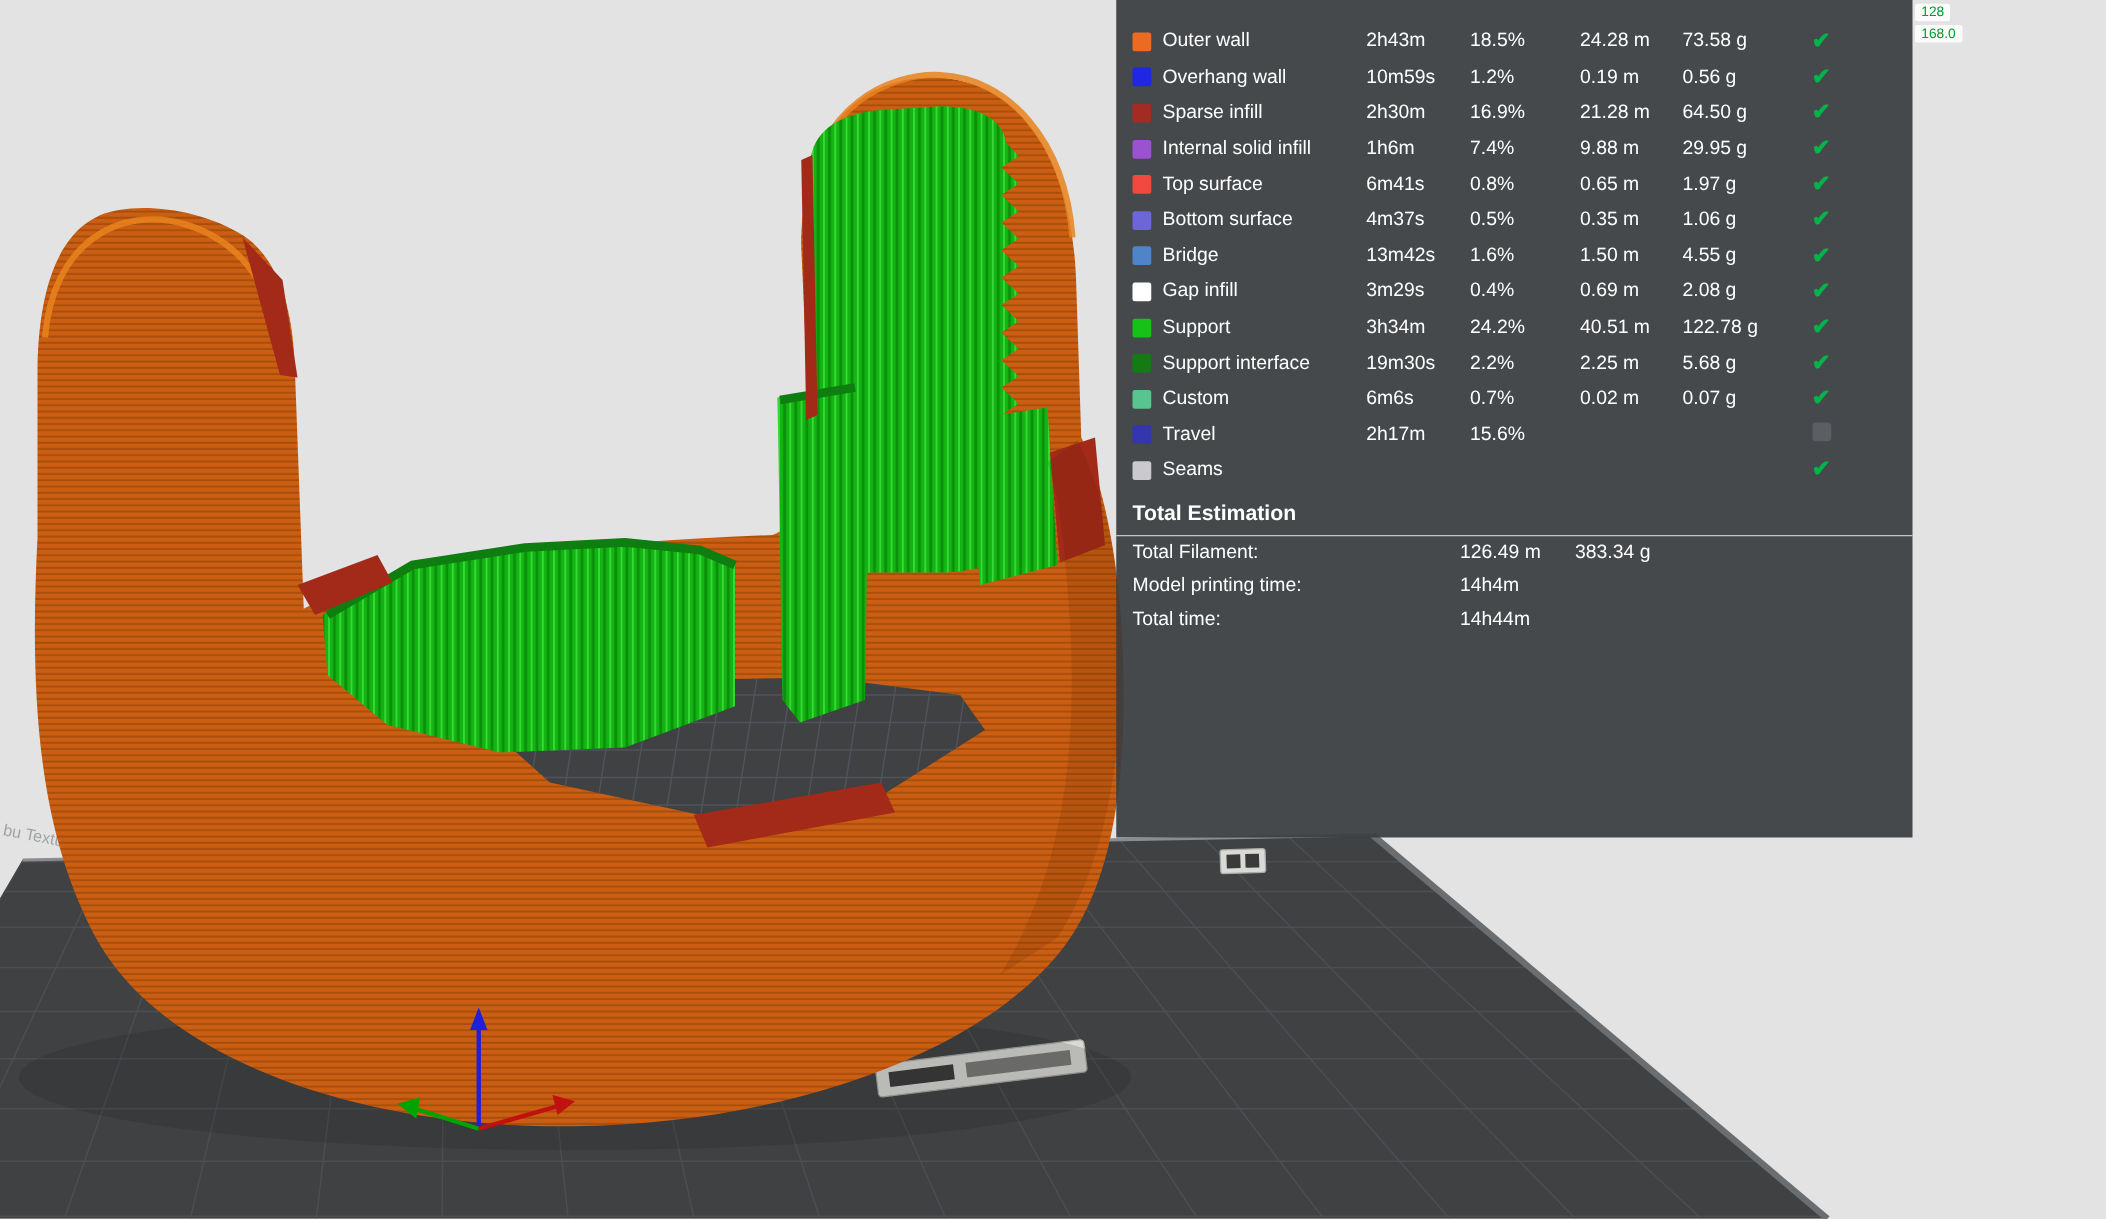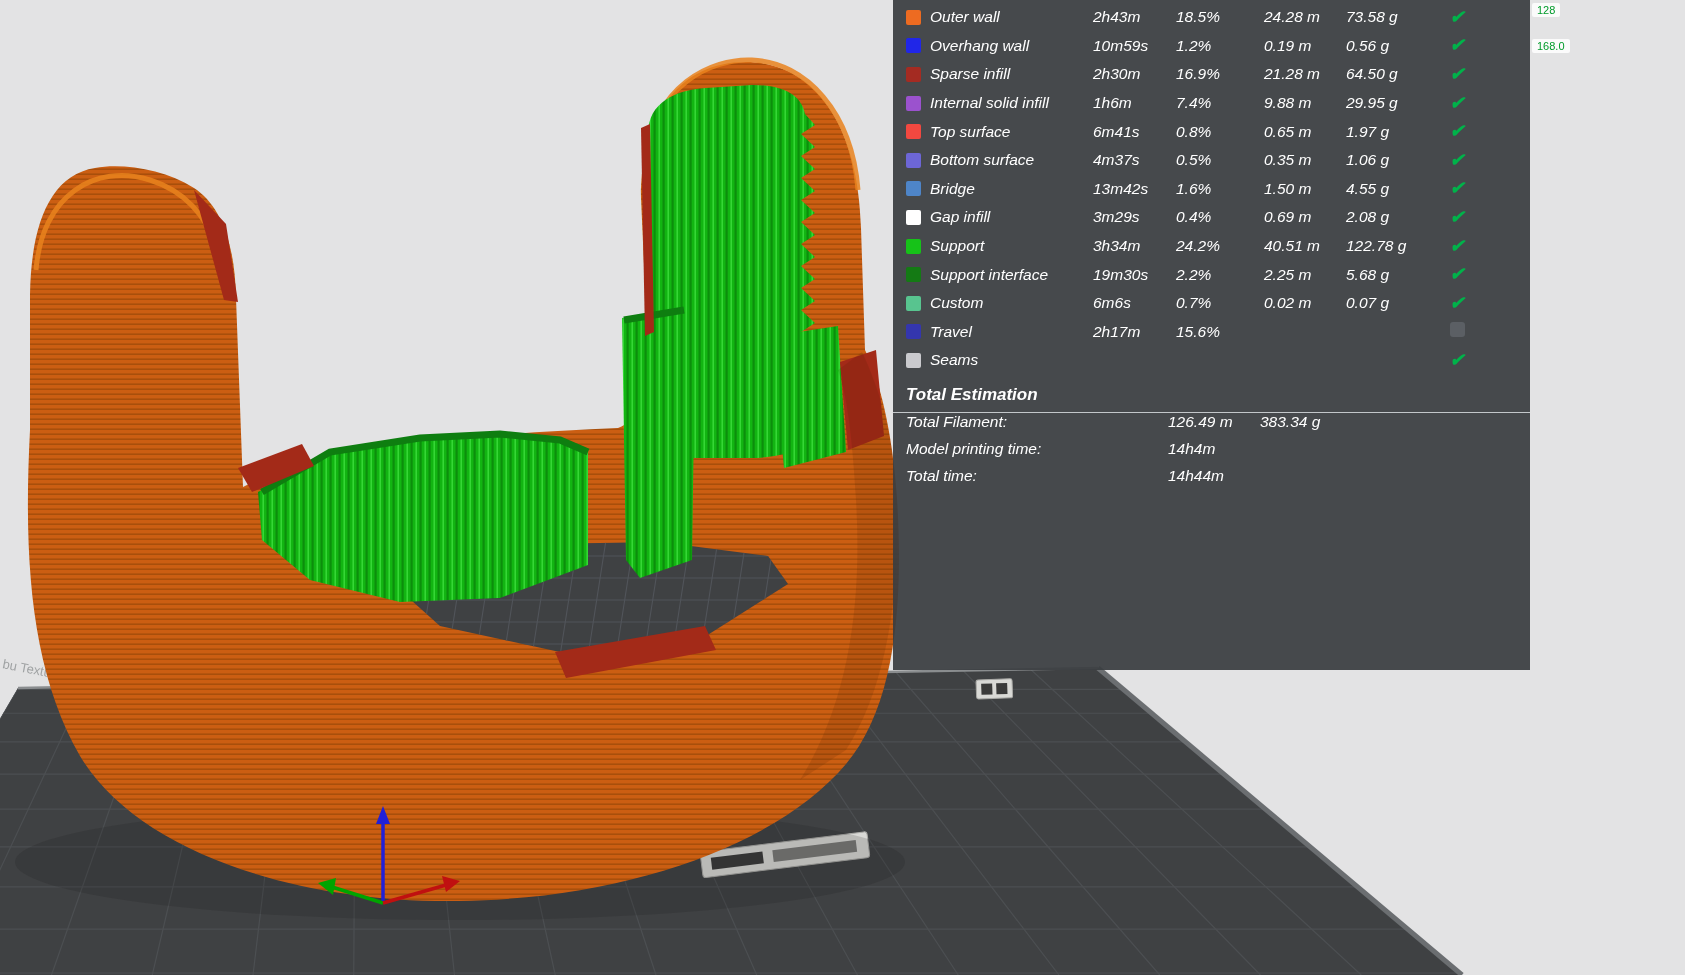--- a/index.html
+++ b/index.html
@@ -32,35 +32,35 @@
   .iface{stroke:var(--support-interface,#0E7E10);stroke-width:7;fill:none}
   .accent{fill:var(--accent-red,#A32A18)}
   .shade{fill:rgba(60,20,0,0.13)}
   .axis-z{stroke:#2020D8;stroke-width:3.5}
   .axis-y{stroke:#00A400;stroke-width:3.5}
   .axis-x{stroke:#C01010;stroke-width:3.5}
 
   
   .stats-panel{
     position:absolute;left:893px;top:0;width:637px;height:670px;
-    background:rgba(58,61,65,0.93);color:#fff;font-size:15.5px;padding-top:3px;font-style:italic;
+    background:rgba(58,61,65,0.93);color:#fff;font-size:15.5px;padding-top:19px;
   }
   .frow{display:flex;align-items:center;height:28.6px;padding-left:13px}
   .swatch{width:15px;height:15px;border-radius:2px;margin-right:9px;flex:none}
   .flabel{width:163px;white-space:nowrap}
   .ftime{width:83px}
   .fpct{width:88px}
   .flen{width:82px}
   .fwt{width:100px}
   .fcheck{width:22px;text-align:center}
   .check{font-weight:bold;font-size:18px;line-height:1}
   .unbox{width:15px;height:15px;background:#5B5F64;border-radius:3px;display:inline-block}
   .total-title{font-weight:bold;font-size:17px;padding:10px 0 7px 13px}
   .divider{height:1px;background:#C3C7CA}
-  .est-row{display:flex;align-items:flex-start;height:27px;padding-left:13px}
+  .est-row{display:flex;align-items:center;height:27px;padding-left:13px}
   .est-label{width:262px;white-space:nowrap}
   .est-v1{width:92px;white-space:nowrap}
   .est-v2{white-space:nowrap}
 
   
   .corner{position:absolute;left:1532px;top:3px;display:flex;flex-direction:column;gap:3px;align-items:flex-start}
   .chip{background:rgba(255,255,255,0.85);font-size:11px;padding:1px 5px;border-radius:2px;width:max-content}
 </style>
 </head>
 <body>
@@ -355,16 +355,16 @@
         <div class="est-row">
           <span class="est-label">Total time:</span>
           <span class="est-v1">14h44m</span>
           <span class="est-v2"></span>
         </div>
       </div>
   </div>
 
   <div class="corner">
     <div class="chip" style="color: rgb(0, 155, 42);">128</div>
-    <div class="chip" style="color: rgb(0, 155, 42); margin-top: 19px;">168.0</div>
+    <div class="chip" style="color: rgb(0, 155, 42);">168.0</div>
   </div>
 
 </div>
 
 </body></html>

